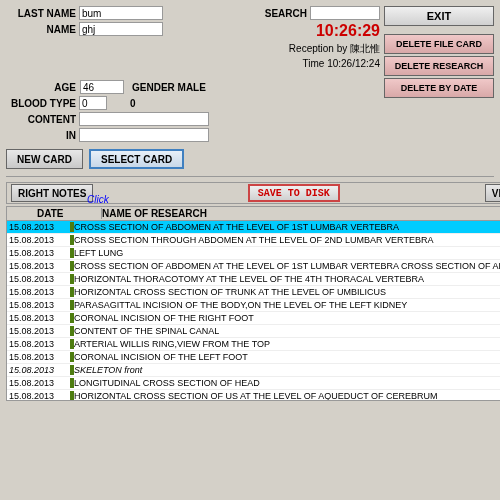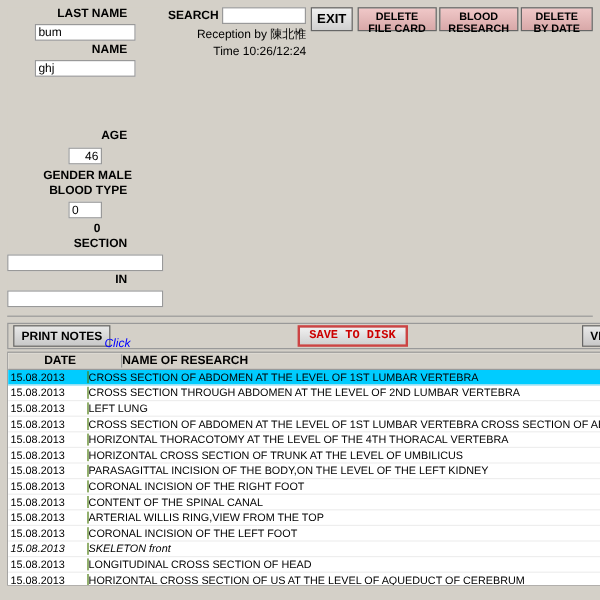--- a/index.html
+++ b/index.html
@@ -26,21 +26,20 @@
     }
     .left-form {
       flex: 1;
       background: #d4d0c8;
     }
     .form-row {
       display: flex;
       align-items: center;
       margin-bottom: 2px;
       gap: 3px;
-      flex-direction: column;
     }
     .form-label {
       font-size: 10px;
       font-weight: bold;
       color: #000;
       min-width: 70px;
       text-align: right;
     }
     .form-input {
       background: #fff;
@@ -59,21 +58,21 @@
     .reception-text {
       font-size: 10px;
       color: #000;
     }
     .time-small {
       font-size: 10px;
       color: #000;
     }
     .right-buttons {
       display: flex;
-      flex-direction: row;
+      flex-direction: column;
       gap: 2px;
       min-width: 110px;
     }
     .btn {
       border: 1px solid #666;
       background: linear-gradient(to bottom, #e8e8e8, #c8c8c8);
       cursor: pointer;
       font-size: 10px;
       font-weight: bold;
       padding: 2px 4px;
@@ -187,21 +186,21 @@
     .th-research { flex: 1; }
     .table-row {
       display: flex;
       font-size: 9px;
       padding: 1px 2px;
       border-bottom: 1px solid #eee;
       cursor: pointer;
     }
     .table-row.highlighted { background: #00ccff; color: #000; }
     .table-row.italic { font-style: italic; }
-    .td-date { width: 65px; border-right: 1px solid #4d7c0f; flex-shrink: 0; }
+    .td-date { width: 65px; border-right: 4px solid #4d7c0f; flex-shrink: 0; }
     .td-research { flex: 1; overflow: hidden; white-space: nowrap; text-overflow: ellipsis; }
     .separator {
       height: 1px;
       background: #999;
       margin: 2px 0;
     }
     .gender-blood-row {
       display: flex;
       gap: 4px;
       align-items: center;
@@ -219,65 +218,70 @@
       <div class="form-row">
         <span class="form-label">LAST NAME</span>
         <input class="form-input form-input-wide" value="bum" style="">
       </div>
       <div class="form-row">
         <span class="form-label">NAME</span>
         <input class="form-input form-input-wide" value="ghj" style="">
       </div>
       <div class="form-row gender-blood-row">
         <span class="form-label">AGE</span>
-        <input class="form-input form-input-small" value="46" style="width: 28px; text-align: right;">
+        <input class="form-input form-input-small" value="46" style="width: 44px;">
         <span style="font-size:10px;font-weight:bold;margin-left:4px;">GENDER MALE</span>
       </div>
       <div class="form-row">
         <span class="form-label">BLOOD TYPE</span>
         <input class="form-input form-input-small" value="0" style="width: 28px;">
         <span style="margin-left:20px;font-size:10px;font-weight:bold;">0</span>
       </div>
       <div class="form-row">
-        <span class="form-label">SECTION</span>
+        <span class="form-label">CONTENT</span>
         <input class="form-input" style="width: 130px;">
       </div>
       <div class="form-row">
         <span class="form-label">IN</span>
         <input class="form-input" style="width: 130px;">
       </div>
     </div>
 
     <div style="width:120px;display:flex;flex-direction:column;align-items:flex-end;gap:2px;">
       <div style="display:flex;align-items:center;gap:3px;">
         <span style="font-size:10px;font-weight:bold;">SEARCH</span>
         <input class="form-input" style="width: 70px; height: 14px;">
       </div>
+      <div class="time-display">10:26:29</div>
       <div class="reception-text">Reception by 陳北惟</div>
       <div class="time-small">Time 10:26/12:24</div>
     </div>
 
     <div class="right-buttons">
       <button class="btn btn-exit">EXIT</button>
       <div style="height:4px;"></div>
       <button class="btn btn-delete">DELETE FILE CARD</button>
-      <button class="btn btn-delete">BLOOD RESEARCH</button>
+      <button class="btn btn-delete">DELETE RESEARCH</button>
       <button class="btn btn-delete">DELETE BY DATE</button>
     </div>
   </div>
 
+  <div class="action-buttons">
+    <button class="btn-new-card">NEW CARD</button>
+    <button class="btn-select-card">SELECT CARD</button>
+  </div>
 
   <div class="separator"></div>
 
   <div class="middle-section">
 
     <div class="left-main">
 
       <div class="click-bar">
-        <button class="btn-print-notes">PRINT NOTES</button>
+        <button class="btn-print-notes">RIGHT NOTES</button>
         <span class="click-label" style="left:80px;font-style:italic;color:blue;">Click</span>
         <button class="btn-save-disk" style="margin:auto;font-family:Liberation Mono, monospace;">SAVE TO DISK</button>
         <button class="btn-view-analysis">VIEW ANALYSIS</button>
       </div>
 
       <div class="table-container">
         <div class="table-header">
           <span class="th-date">DATE</span>
           <span class="th-research">NAME OF RESEARCH</span>
         </div>

